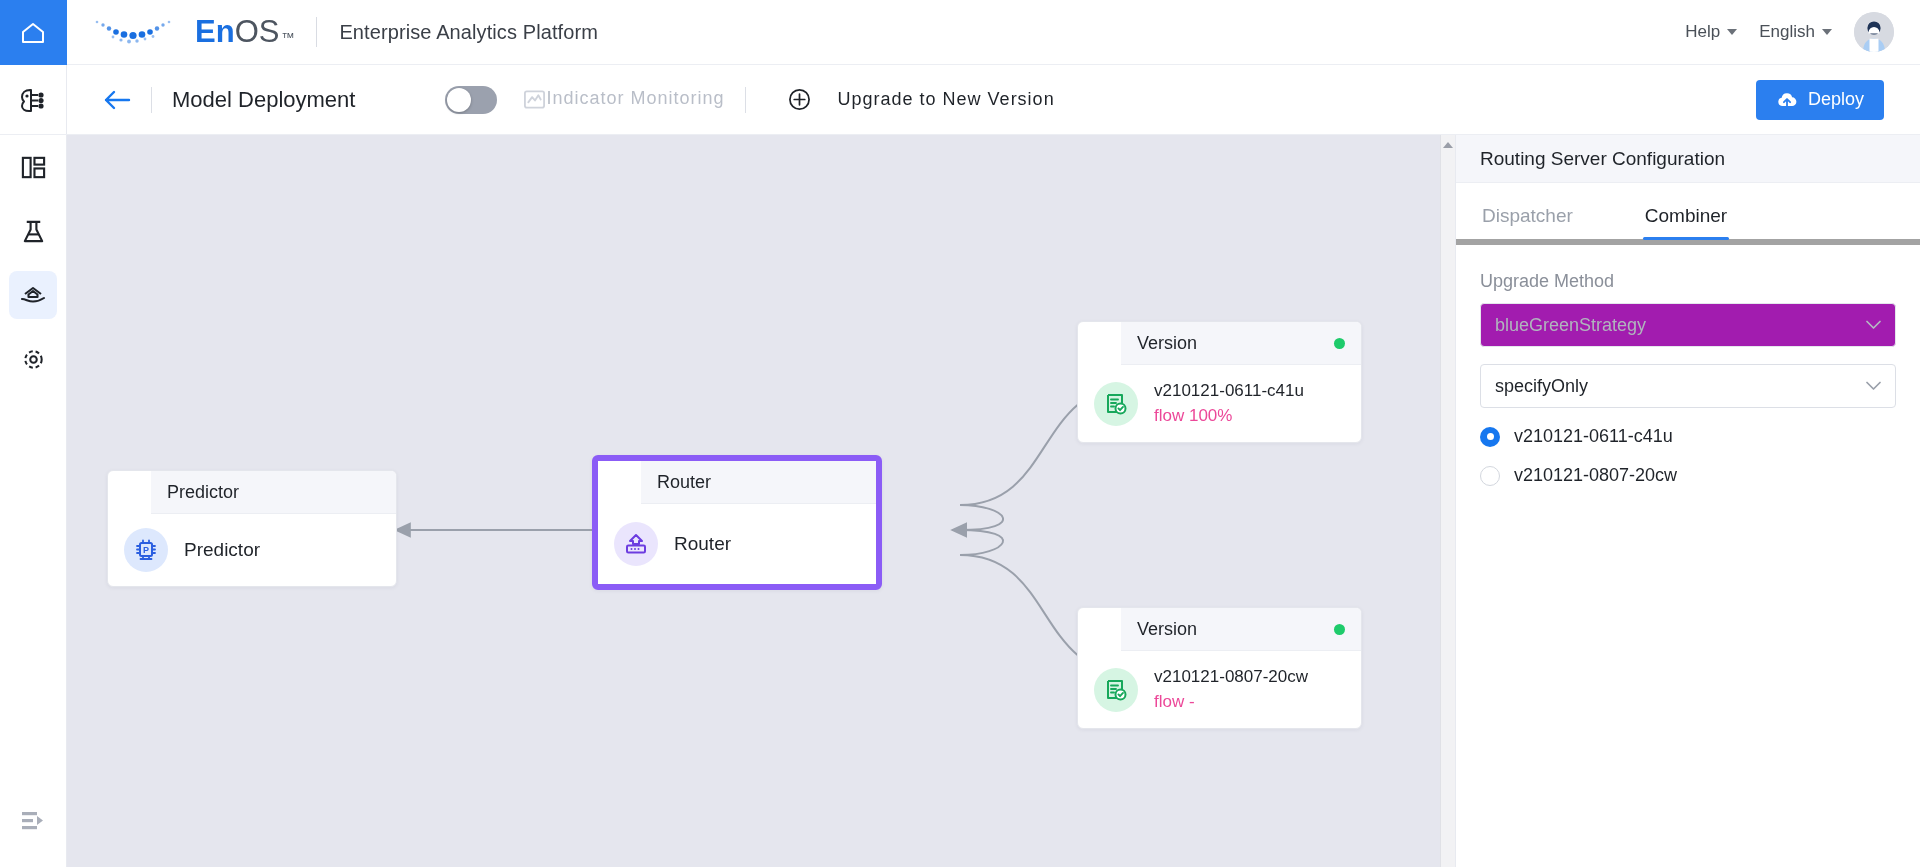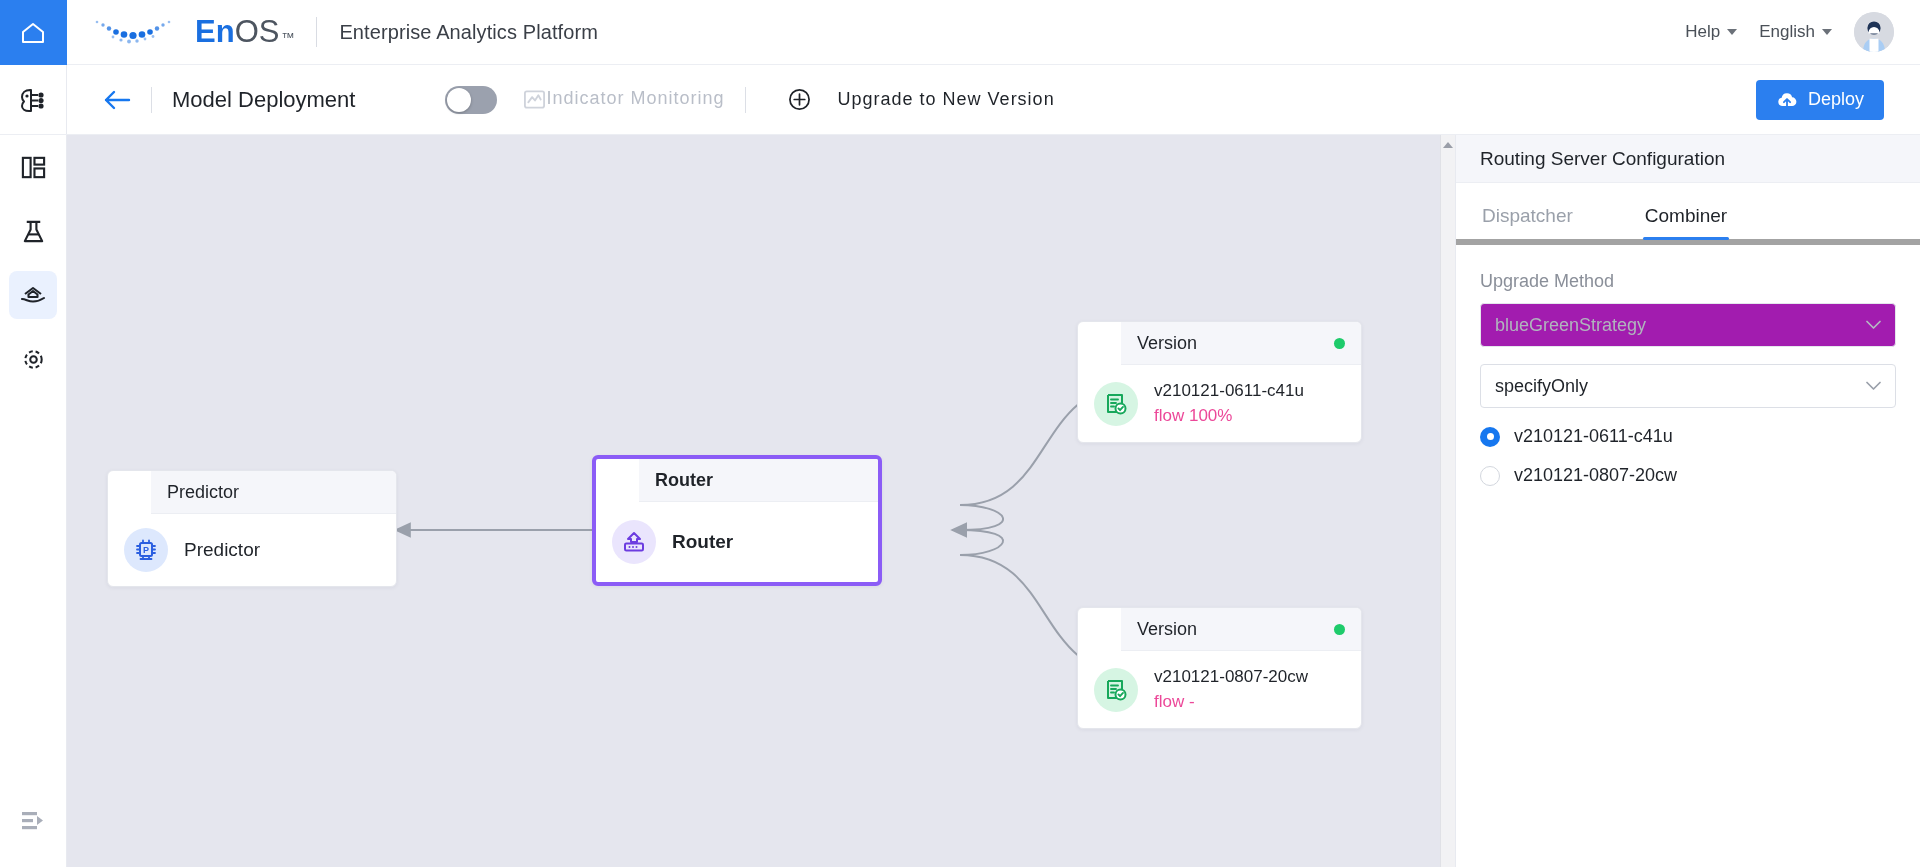--- a/index.html
+++ b/index.html
@@ -109,21 +109,21 @@
     position: absolute; left: 67px; top: 135px; right: 465px; bottom: 0;
     background: #e5e6ee; overflow: hidden;
   }
   #canvas-svg { position: absolute; left: 0; top: 0; }
   .node {
     position: absolute; background: #ffffff;
     border: 1px solid #e4e6ec; border-radius: 6px;
     box-shadow: 0 1px 4px rgba(30,40,70,.06);
     overflow: hidden; cursor: pointer;
   }
-  .node.selected { border: 4px solid #8b5cf6; font-weight: bold; }
+  .node.selected { border: 6px solid #8b5cf6; }
   .node-head {
     height: 43px; background: #f5f6fa; border-bottom: 1px solid #eceef3;
     display: flex; align-items: center; padding: 0 16px;
     font-size: 18px; color: #1f2329; margin-left: 43px;
   }
   .status-dot {
     margin-left: auto; width: 11px; height: 11px; border-radius: 50%;
     background: #1ecb6b;
   }
   .node-body { display: flex; align-items: center; padding: 14px 16px; gap: 16px; }

